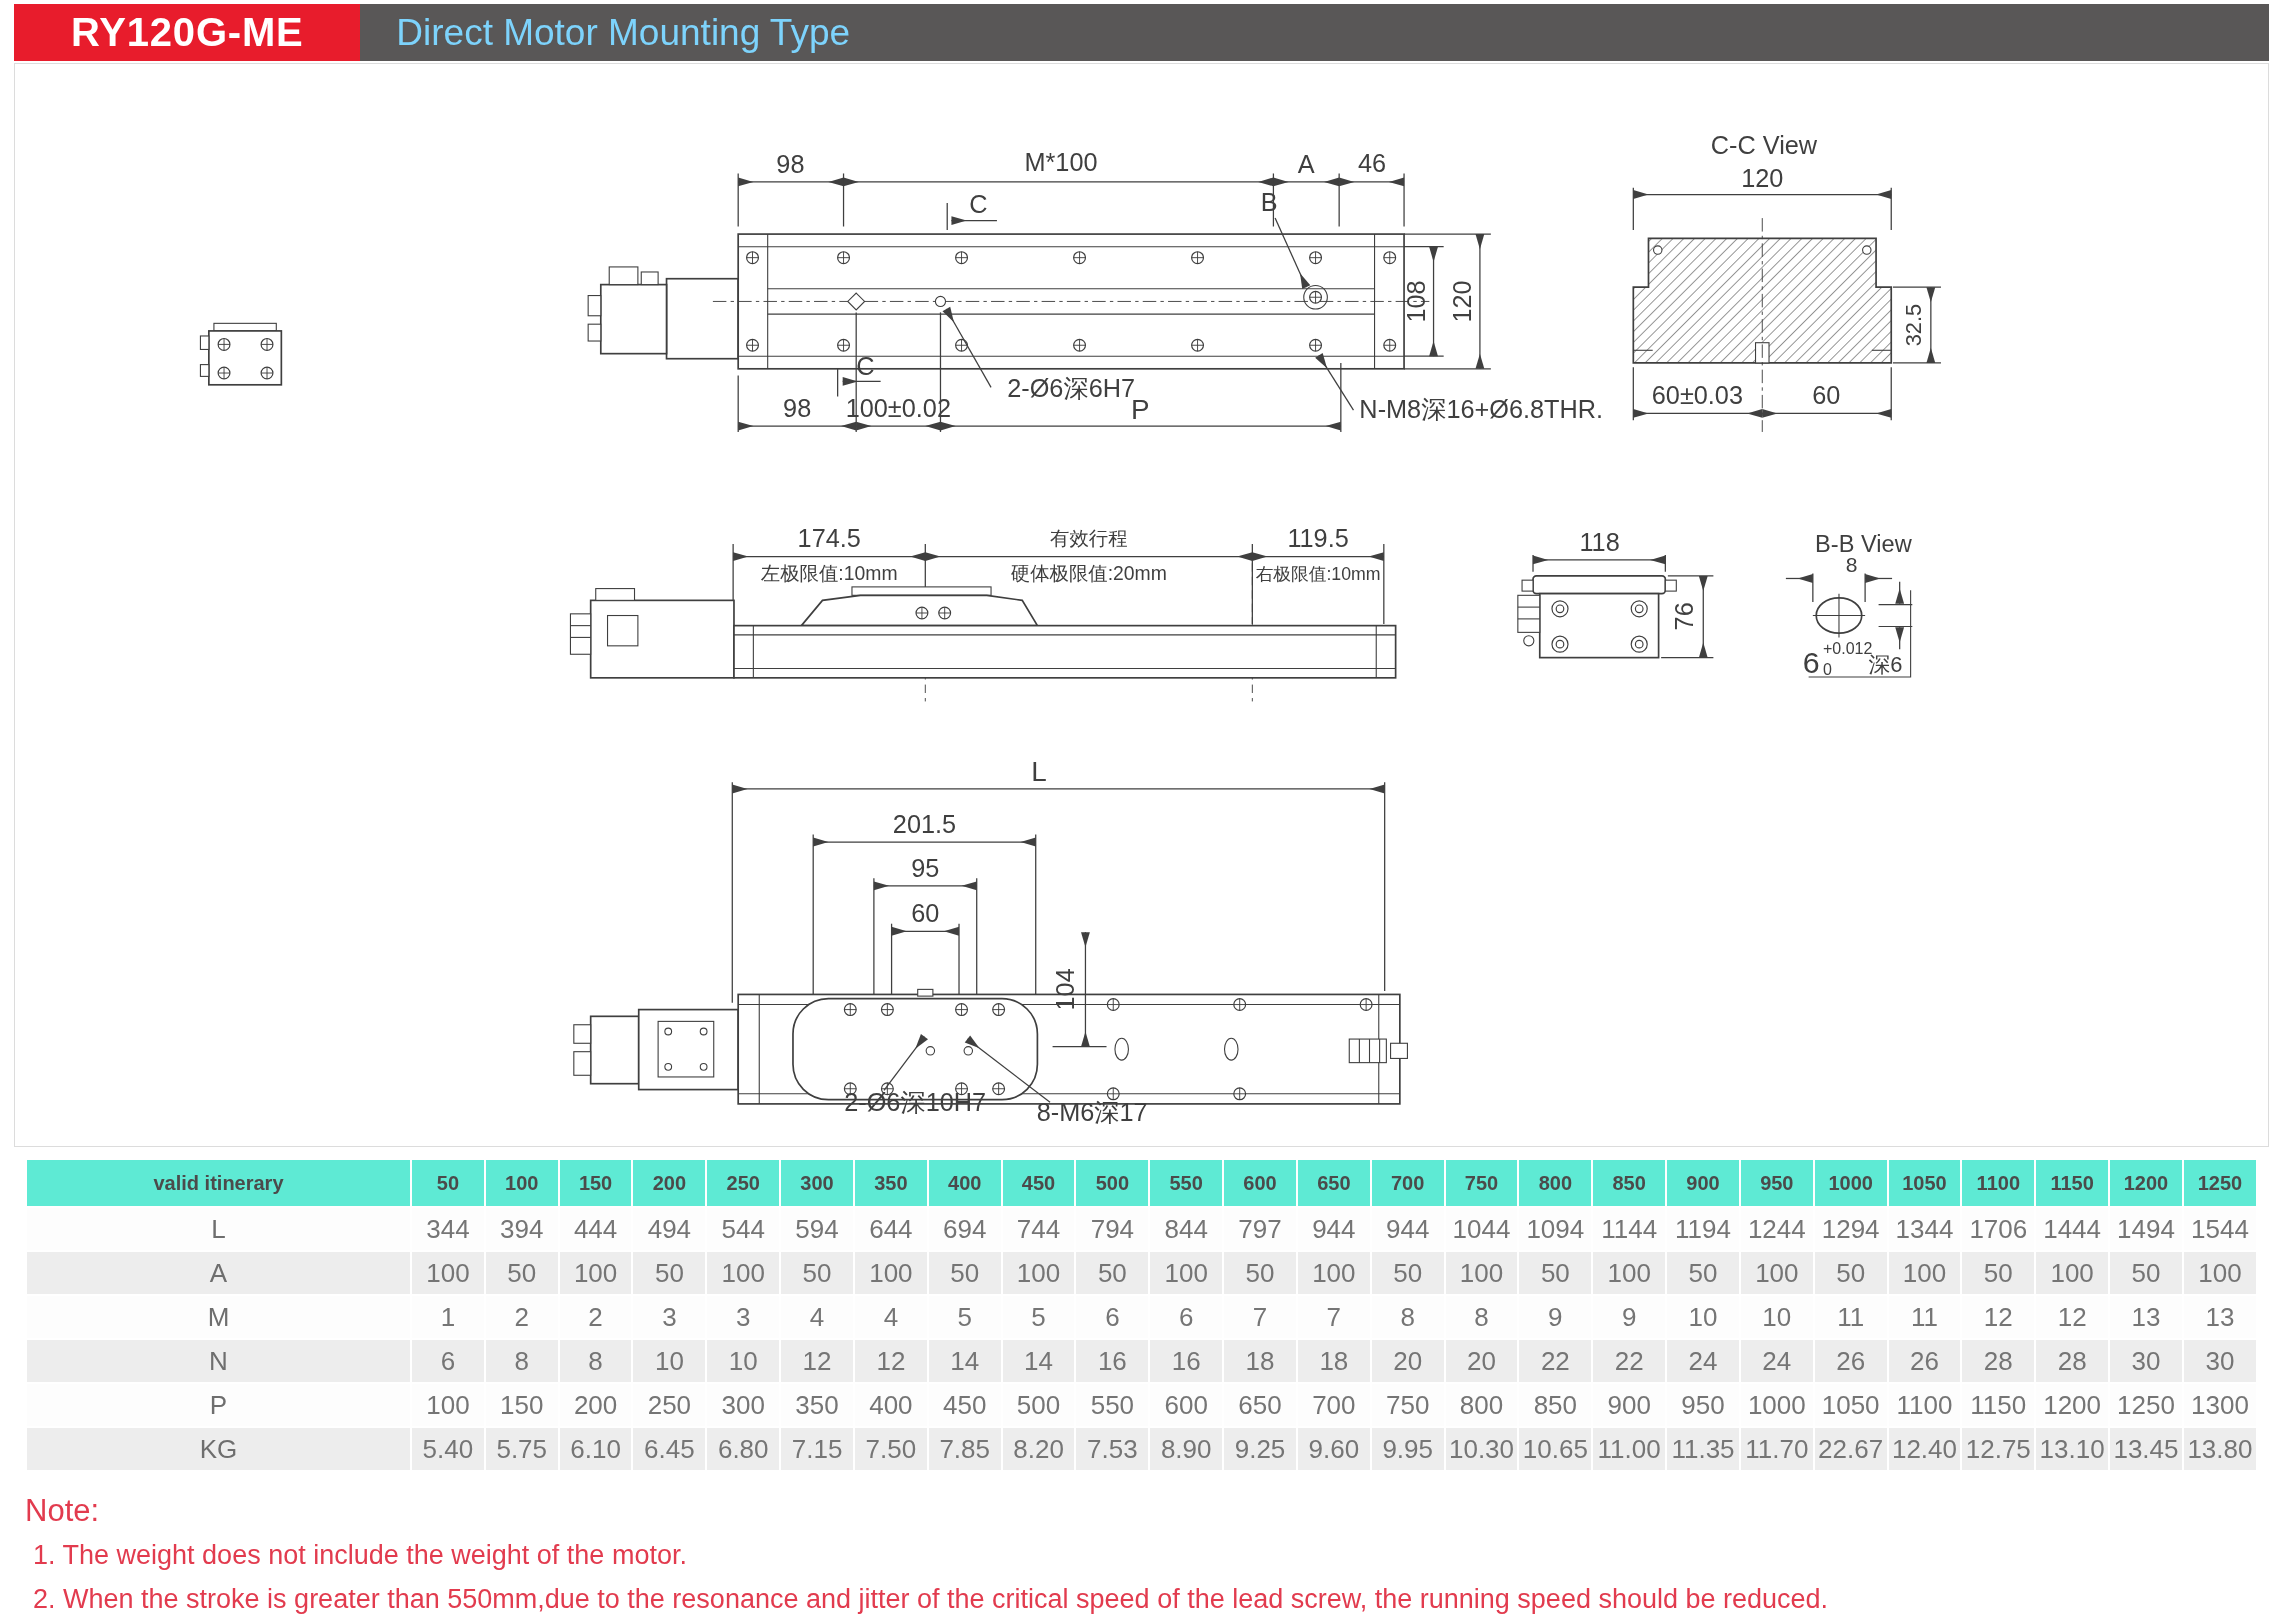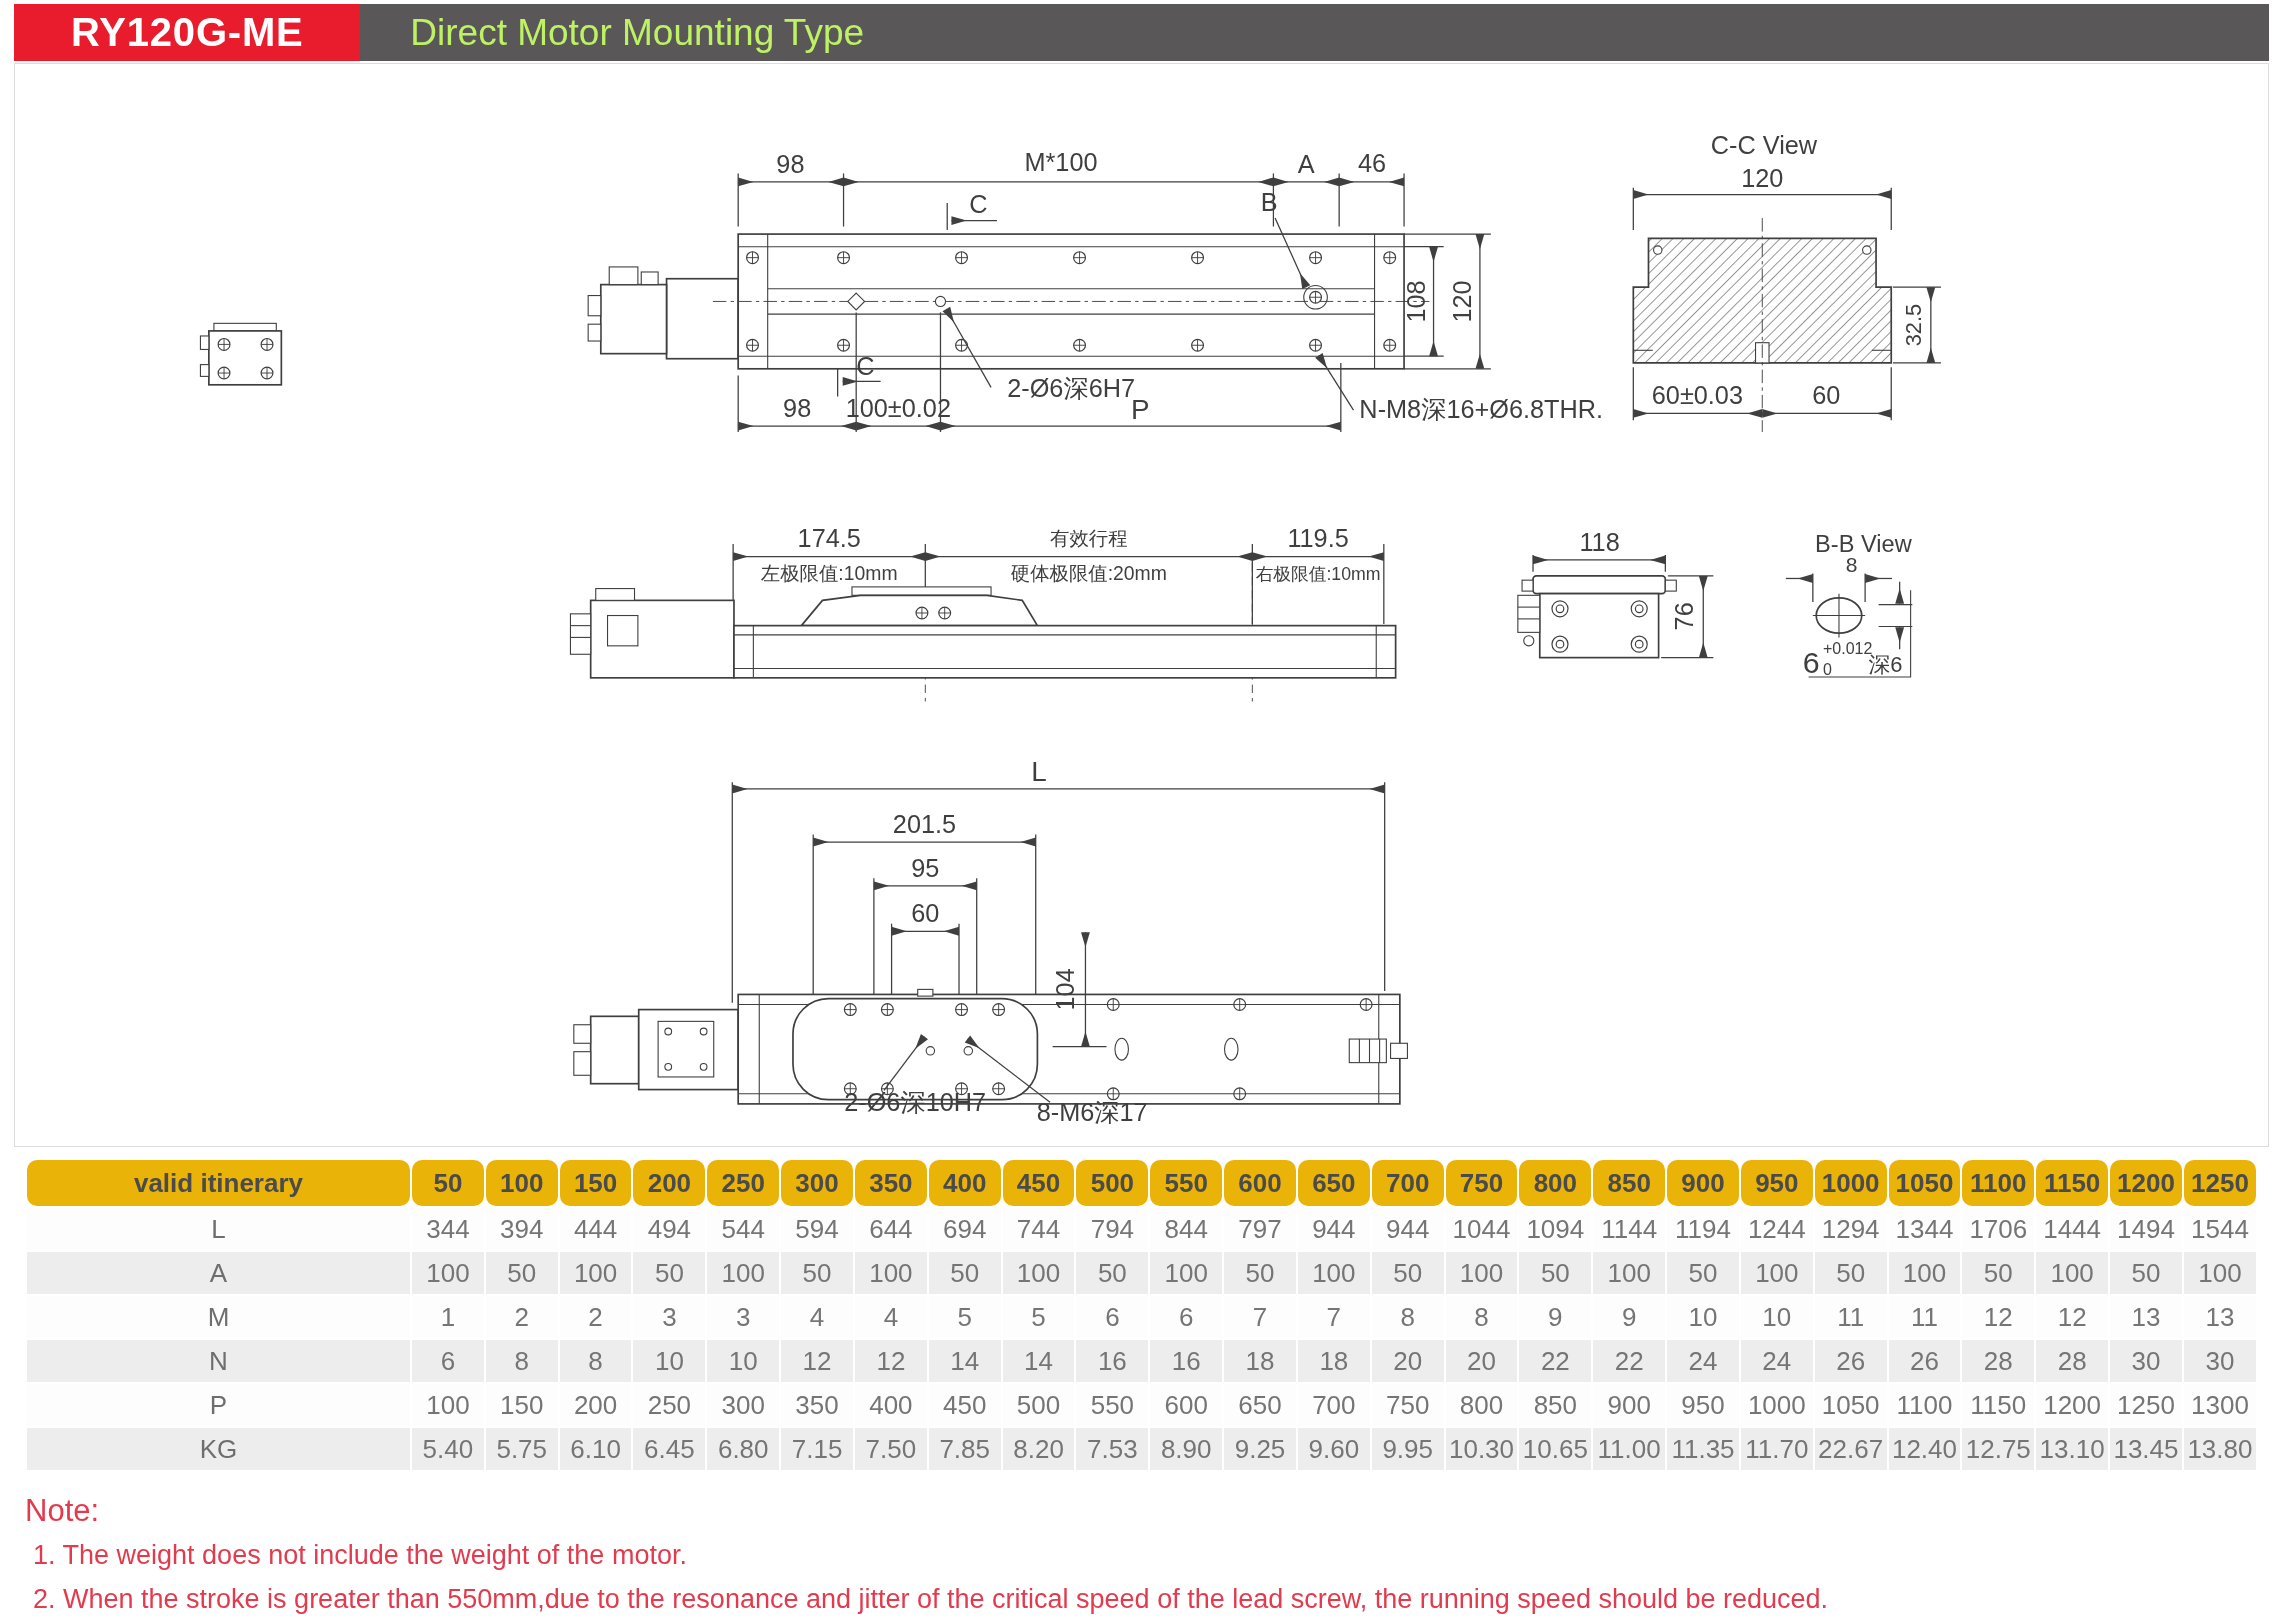--- a/index.html
+++ b/index.html
@@ -2,21 +2,21 @@
 <html style="font-size:13.5px"><head>
 <meta charset="utf-8">
 <style>
   html,body{margin:0;padding:0;background:#ffffff;}
   body{width:2284px;height:1623px;position:relative;font-family:"Liberation Sans",sans-serif;}
   .page{position:absolute;inset:0;background:#fff;overflow:hidden;}
 
   
   .header-bar{position:absolute;left:14.3px;top:4.2px;width:2255px;height:57px;background:#595757;display:flex;align-items:stretch;}
   .model-badge{background:#e81c2c;color:#ffffff;font-weight:bold;font-size:40px;width:346px;display:flex;align-items:center;justify-content:center;letter-spacing:0.8px;flex:0 0 auto;}
-  .header-title{color:#bef264;font-size:37px;display:flex;align-items:center;padding-left:50px;}
+  .header-title{color:#7dd3fc;font-size:37px;display:flex;align-items:center;padding-left:36px;}
 
   
   .drawing-panel{position:absolute;left:14.3px;top:63px;width:2255px;height:1084px;border:1.7px solid #dcdcdc;box-sizing:border-box;background:#fff;}
   .drawing-panel svg{display:block;width:100%;height:100%;}
 
   .oln{fill:#ffffff;stroke:#3f3f3f;stroke-width:2;}
   .thin{fill:#ffffff;stroke:#3f3f3f;stroke-width:1.3;}
   .tnf{fill:none;stroke:#3f3f3f;stroke-width:1.3;}
   .dim{fill:none;stroke:#3f3f3f;stroke-width:1.5;}
   .cl{fill:none;stroke:#3f3f3f;stroke-width:1.1;stroke-dasharray:16 5 4 5;}
@@ -26,21 +26,21 @@
   text.big{font-size:33px;}
   .ht{fill:url(#hatch);stroke:#3f3f3f;stroke-width:2;}
   #scr circle{fill:#fff;stroke:#3f3f3f;stroke-width:1.4;}
   #scr line{stroke:#3f3f3f;stroke-width:1.1;}
   #scrw circle{fill:#fff;stroke:#3f3f3f;stroke-width:1.4;}
 
   
   .spec-table-wrap{position:absolute;left:25px;top:1158px;width:2233px;}
   table.spec{border-collapse:separate;border-spacing:2.5px;width:100%;table-layout:fixed;}
   table.spec th,table.spec td{text-align:center;vertical-align:middle;overflow:hidden;}
-  table.spec th{background:#eab308;color:#4b4b4b;font-size:26px;font-weight:bold;height:44px;border-radius:10px;}
+  table.spec th{background:#5eead4;color:#4b4b4b;font-size:20px;font-weight:bold;height:44px;}
   table.spec th.corner{width:381px;}
   table.spec td{font-size:26px;color:#757575;font-weight:normal;height:40px;background:#fdfdfd;}
   table.spec tr.odd td{background:#ededed;}
   table.spec td.rowlabel{color:#6e6e6e;}
 
   
   .notes{position:absolute;left:25px;top:1493px;color:#e23b4e;}
   .note-title{font-size:31px;margin:0 0 8.4px 0;}
   .note-item{font-size:27px;line-height:36px;margin:8px;}
 </style>

